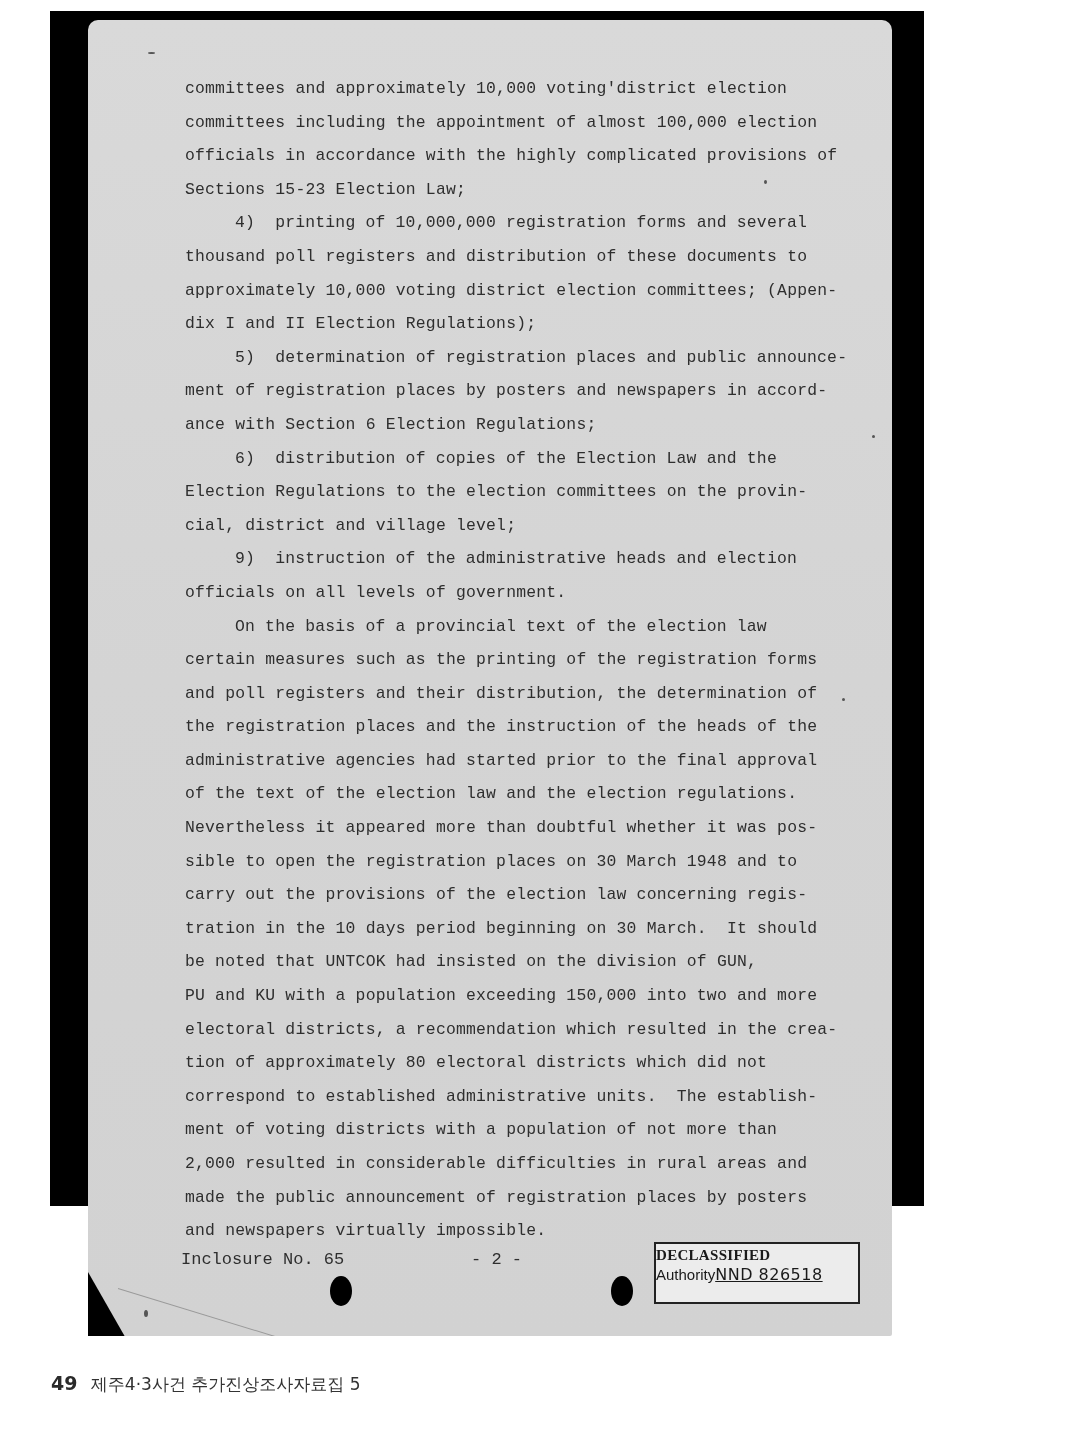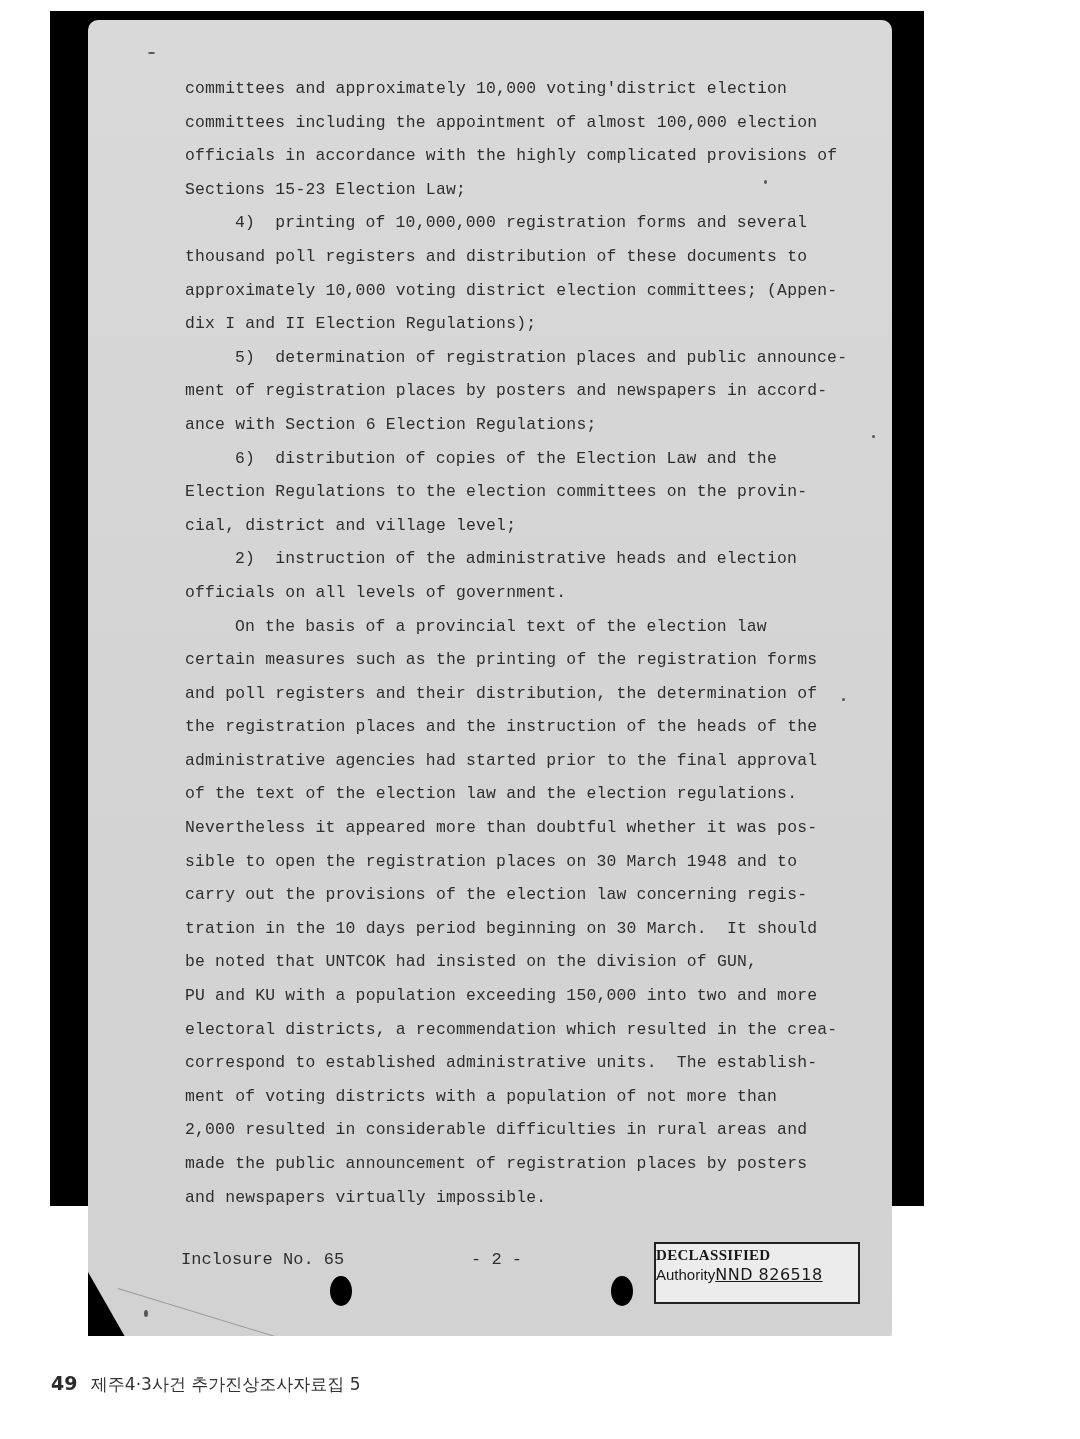--- a/index.html
+++ b/index.html
@@ -74,35 +74,36 @@
       <div class="line indent">4)  printing of 10,000,000 registration forms and several</div>
       <div class="line">thousand poll registers and distribution of these documents to</div>
       <div class="line">approximately 10,000 voting district election committees; (Appen-</div>
       <div class="line">dix I and II Election Regulations);</div>
       <div class="line indent">5)  determination of registration places and public announce-</div>
       <div class="line">ment of registration places by posters and newspapers in accord-</div>
       <div class="line">ance with Section 6 Election Regulations;</div>
       <div class="line indent">6)  distribution of copies of the Election Law and the</div>
       <div class="line">Election Regulations to the election committees on the provin-</div>
       <div class="line">cial, district and village level;</div>
-      <div class="line indent">2)  instruction of the administrative heads and election</div>
+      <div class="line indent">9)  instruction of the administrative heads and election</div>
       <div class="line">officials on all levels of government.</div>
       <div class="line indent">On the basis of a provincial text of the election law</div>
       <div class="line">certain measures such as the printing of the registration forms</div>
       <div class="line">and poll registers and their distribution, the determination of</div>
       <div class="line">the registration places and the instruction of the heads of the</div>
       <div class="line">administrative agencies had started prior to the final approval</div>
       <div class="line">of the text of the election law and the election regulations.</div>
       <div class="line">Nevertheless it appeared more than doubtful whether it was pos-</div>
       <div class="line">sible to open the registration places on 30 March 1948 and to</div>
       <div class="line">carry out the provisions of the election law concerning regis-</div>
       <div class="line">tration in the 10 days period beginning on 30 March.  It should</div>
       <div class="line">be noted that UNTCOK had insisted on the division of GUN,</div>
       <div class="line">PU and KU with a population exceeding 150,000 into two and more</div>
       <div class="line">electoral districts, a recommendation which resulted in the crea-</div>
+      <div class="line">tion of approximately 80 electoral districts which did not</div>
       <div class="line">correspond to established administrative units.  The establish-</div>
       <div class="line">ment of voting districts with a population of not more than</div>
       <div class="line">2,000 resulted in considerable difficulties in rural areas and</div>
       <div class="line">made the public announcement of registration places by posters</div>
       <div class="line">and newspapers virtually impossible.</div>
     </div>
 
     <div class="footer-row">
       <span class="inclosure">Inclosure No. 65</span>
       <span class="page-num">- 2 -</span>

